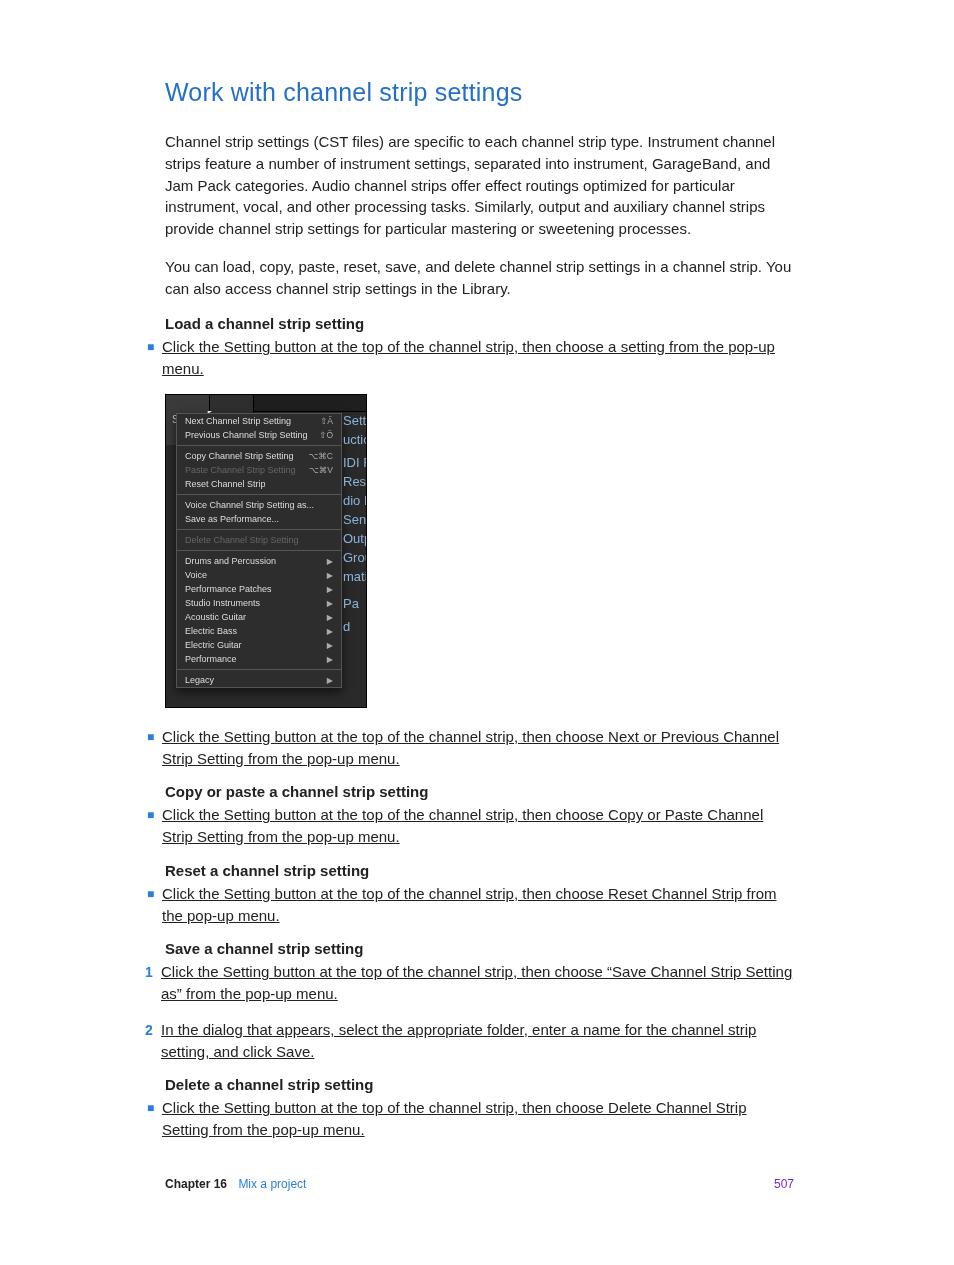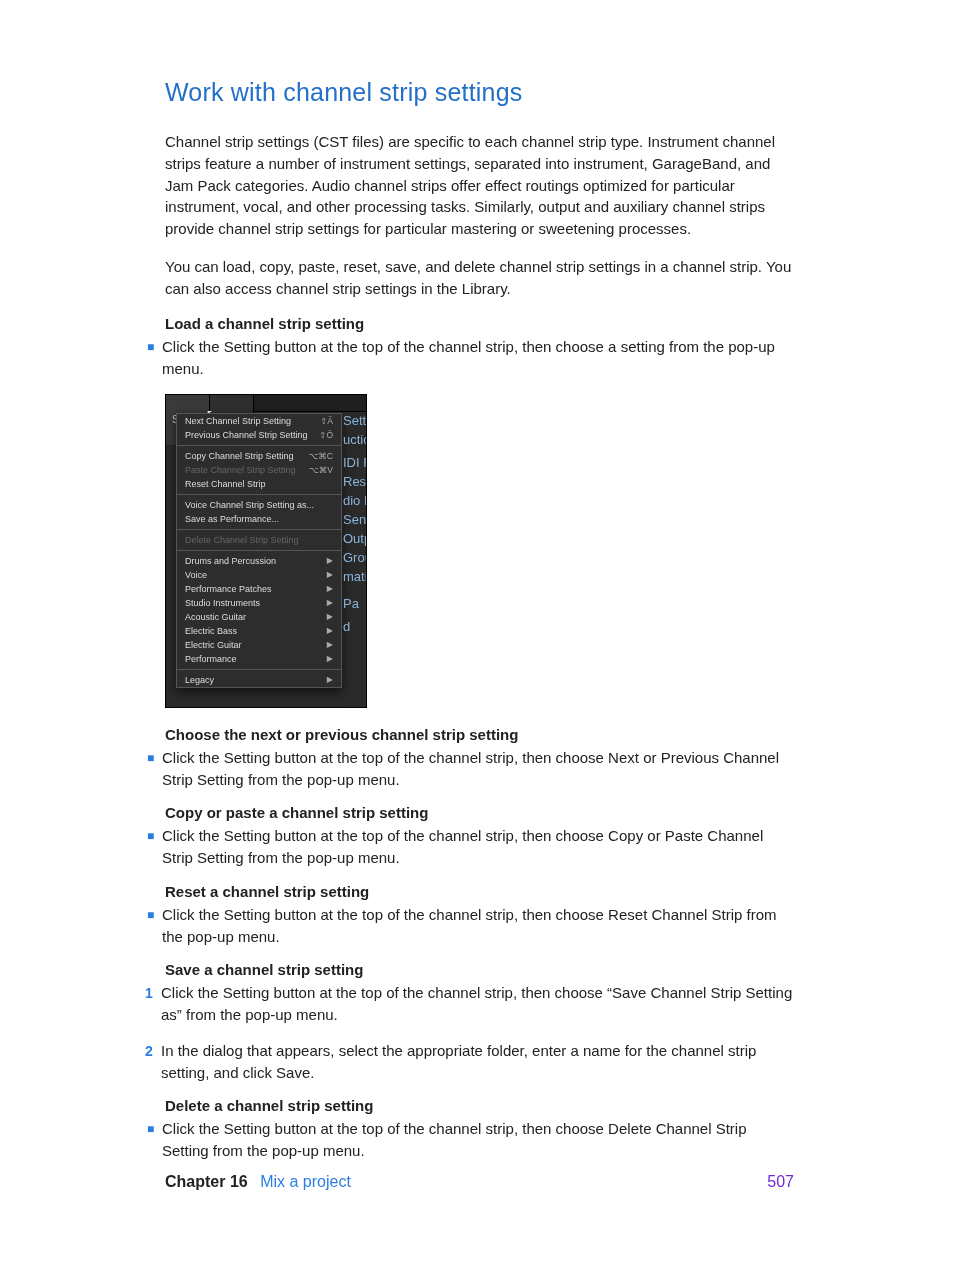--- a/index.html
+++ b/index.html
@@ -3,37 +3,37 @@
 <meta charset="utf-8">
 <style>
   html,body{margin:0;padding:0;background:#fff;font-family:-apple-system,"Helvetica Neue",Helvetica,Arial,sans-serif;color:#222;}
   .page{width:954px;height:1265px;box-sizing:border-box;padding:78px 160px 0 165px;position:relative;}
   h2.section{color:#2470c8;font-weight:400;font-size:25px;margin:0 0 24px 0;letter-spacing:.2px;}
   p.body{font-size:15px;line-height:1.45;margin:0 0 16px 0;}
   .sub{font-weight:700;font-size:15px;margin:14px 0 4px 0;}
   .bullet{display:flex;margin:0 0 14px 0;}
   .bullet .mark{color:#2b7de1;font-size:12px;line-height:22px;width:14px;flex:0 0 14px;margin-left:-18px;}
   .bullet .num{color:#2b7de1;font-size:14px;line-height:22px;font-weight:700;width:16px;flex:0 0 16px;margin-left:-20px;}
-  .bullet .txt{font-size:15px;line-height:1.45;}
+  .bullet .txt{font-size:15px;line-height:1.45;text-decoration:underline;}
   .indent{margin-left:1px;}
   
   .shot{width:200px;height:312px;background:#2a2a2a;border:1px solid #000;position:relative;font-family:Helvetica,Arial,sans-serif;margin:2px 0 18px 0;overflow:hidden;}
   .shot .hdr{height:16px;background:#1f1f1f;border-bottom:1px solid #000;display:flex;}
   .shot .hdr .tab{font-size:10px;color:#aaa;height:16px;line-height:16px;padding:17px 6px;border-right:1px solid #000;background:#2f2f2f;}
   .shot .hdr .tab.sel{background:#3a3a3a;color:#ccc;}
   .shot .menu{position:absolute;left:10px;top:18px;width:164px;background:#2d2d2d;border:1px solid #555;box-shadow:0 4px 10px rgba(0,0,0,.6);}
-  .shot .mrow{display:flex;justify-content:space-between;align-items:center;font-size:9px;color:#ddd;padding:2px 8px;white-space:nowrap;}
+  .shot .mrow{display:flex;justify-content:space-between;align-items:flex-end;font-size:9px;color:#ddd;padding:2px 8px;white-space:nowrap;}
   .shot .mrow.dis{color:#666;}
   .shot .sep{height:1px;background:#555;margin:3px 0;}
   .shot .sc{font-size:8.5px;color:#aaa;}
   .shot .arrow{font-size:8px;color:#aaa;}
   .shot .side{position:absolute;right:0;top:16px;width:24px;}
   .shot .side div{font-size:13px;color:#8ab3d9;text-align:left;padding:2px 1px;white-space:nowrap;overflow:hidden;}
   .shot .cursor{position:absolute;left:40px;top:12px;font-size:12px;color:#fff;}
-  .footer{position:absolute;left:165px;right:160px;bottom:74px;display:flex;justify-content:space-between;font-size:16px;}
+  .footer{position:absolute;left:165px;right:160px;bottom:74px;display:flex;justify-content:space-between;font-size:12px;}
   .footer .left{color:#222;}
   .footer .left .ch{font-weight:700;}
   .footer .left .mix{color:#2b7de1;margin-left:8px;}
   .footer .pg{color:#6d28d9;}
 </style>
 </head>
 <body>
 <div class="page">
 
 <h2 class="section">Work with channel strip settings</h2>
@@ -135,21 +135,20 @@
         <div>Grou</div>
         <div>matio</div>
         <div></div>
         <div></div>
         <div>Pa</div>
         <div></div>
         <div>d</div>
       </div>
 </div>
 
-<div class="sub">Choose the next or previous channel strip setting</div>
 <div class="bullet">
   <span class="mark">■</span>
   <span class="txt indent">Click the Setting button at the top of the channel strip, then choose Next or Previous Channel Strip Setting from the pop-up menu.</span>
 </div>
 
 <div class="sub">Copy or paste a channel strip setting</div>
 <div class="bullet">
   <span class="mark">■</span>
   <span class="txt indent">Click the Setting button at the top of the channel strip, then choose Copy or Paste Channel Strip Setting from the pop-up menu.</span>
 </div>

